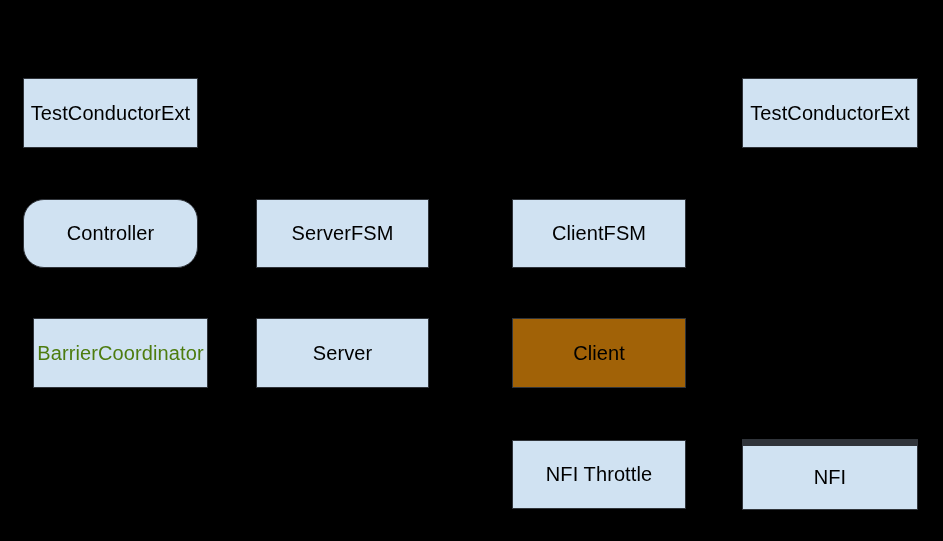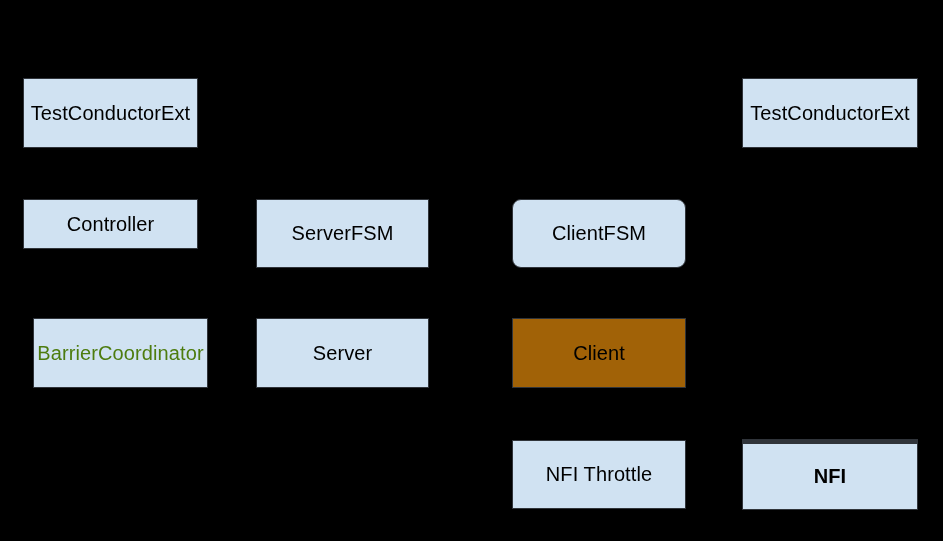--- a/index.html
+++ b/index.html
@@ -38,46 +38,45 @@
     align-items: flex-start;
     padding-top: 26px;
   }
   .node-label {
     display: block;
     white-space: nowrap;
     pointer-events: none;
   }
   
   .seam-top {
-    border-top: 5px solid #4d7c0f;
-    font-weight: bold;
+    border-top: 7px solid #4d7c0f;
   }
 </style>
 </head>
 <body>
 
 <div id="canvas" style="width: 943px; height: 541px; background: rgb(0, 0, 0);">
 
   <div class="node" style="left: 23px; top: 78px; width: 175px; height: 70px; background: rgb(208, 226, 242); border-color: rgb(48, 52, 58); color: rgb(0, 0, 0);">
     <span class="node-label">TestConductorExt</span>
   </div>
 
   <div class="node" style="left: 742px; top: 78px; width: 176px; height: 70px; background: rgb(208, 226, 242); border-color: rgb(48, 52, 58); color: rgb(0, 0, 0);">
     <span class="node-label">TestConductorExt</span>
   </div>
 
-  <div class="node" style="left: 23px; top: 199px; width: 175px; height: 50px; background: rgb(208, 226, 242); border-color: rgb(48, 52, 58); color: rgb(0, 0, 0);">
+  <div class="node" style="left: 23px; top: 199px; width: 175px; height: 69px; background: rgb(208, 226, 242); border-color: rgb(48, 52, 58); color: rgb(0, 0, 0); border-radius: 21px;">
     <span class="node-label">Controller</span>
   </div>
 
   <div class="node" style="left: 256px; top: 199px; width: 173px; height: 69px; background: rgb(208, 226, 242); border-color: rgb(48, 52, 58); color: #000000;">
     <span class="node-label">ServerFSM</span>
   </div>
 
-  <div class="node" style="left: 512px; top: 199px; width: 174px; height: 69px; background: rgb(208, 226, 242); border-color: rgb(48, 52, 58); color: rgb(0, 0, 0); border-radius: 9px;">
+  <div class="node" style="left: 512px; top: 199px; width: 174px; height: 69px; background: rgb(208, 226, 242); border-color: rgb(48, 52, 58); color: rgb(0, 0, 0);">
     <span class="node-label">ClientFSM</span>
   </div>
 
   <div class="node" style="left: 33px; top: 318px; width: 175px; height: 70px; background: rgb(208, 226, 242); border-color: rgb(48, 52, 58); color: #4d7c0f;">
     <span class="node-label">BarrierCoordinator</span>
   </div>
 
   <div class="node" style="left: 256px; top: 318px; width: 173px; height: 70px; background: rgb(208, 226, 242); border-color: rgb(48, 52, 58); color: rgb(0, 0, 0);">
     <span class="node-label">Server</span>
   </div>

